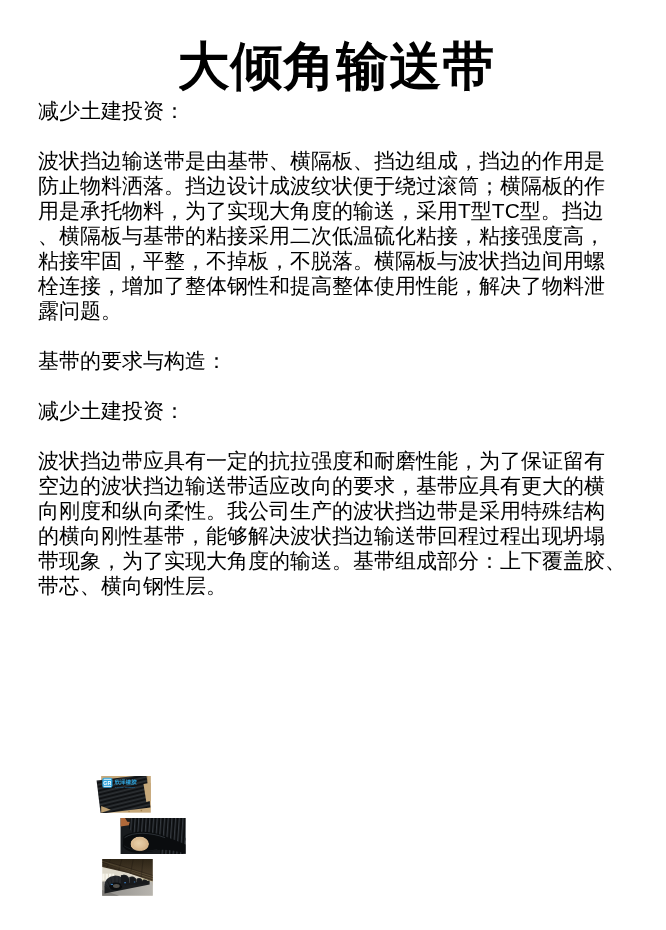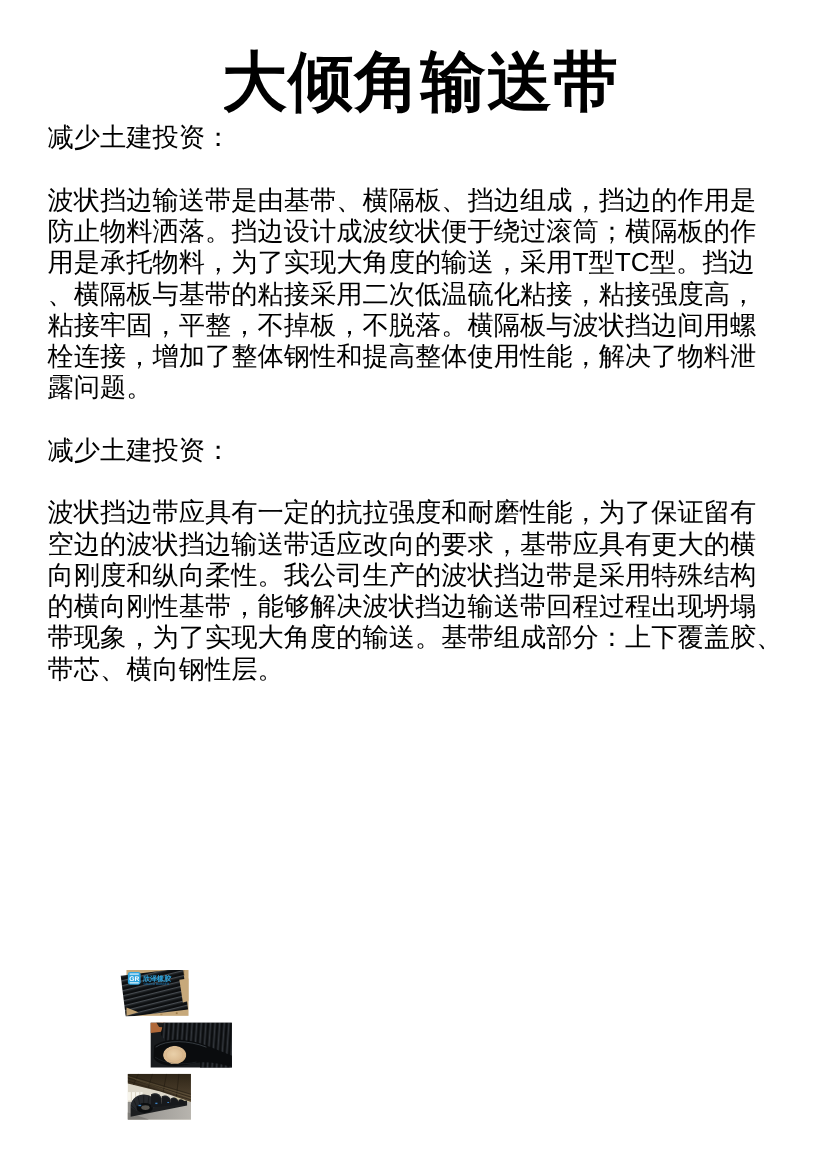--- a/index.html
+++ b/index.html
@@ -33,20 +33,21 @@
 
   <div class="article">
     <p>减少土建投资：</p>
     <p>波状挡边输送带是由基带、横隔板、挡边组成，挡边的作用是
 防止物料洒落。挡边设计成波纹状便于绕过滚筒；横隔板的作
 用是承托物料，为了实现大角度的输送，采用T型TC型。挡边
 、横隔板与基带的粘接采用二次低温硫化粘接，粘接强度高，
 粘接牢固，平整，不掉板，不脱落。横隔板与波状挡边间用螺
 栓连接，增加了整体钢性和提高整体使用性能，解决了物料泄
 露问题。</p>
+    <p>基带的要求与构造：</p>
     <p>减少土建投资：</p>
     <p>波状挡边带应具有一定的抗拉强度和耐磨性能，为了保证留有
 空边的波状挡边输送带适应改向的要求，基带应具有更大的横
 向刚度和纵向柔性。我公司生产的波状挡边带是采用特殊结构
 的横向刚性基带，能够解决波状挡边输送带回程过程出现坍塌
 带现象，为了实现大角度的输送。基带组成部分：上下覆盖胶、
 带芯、横向钢性层。</p>
   </div>
 
   <div class="photos">

